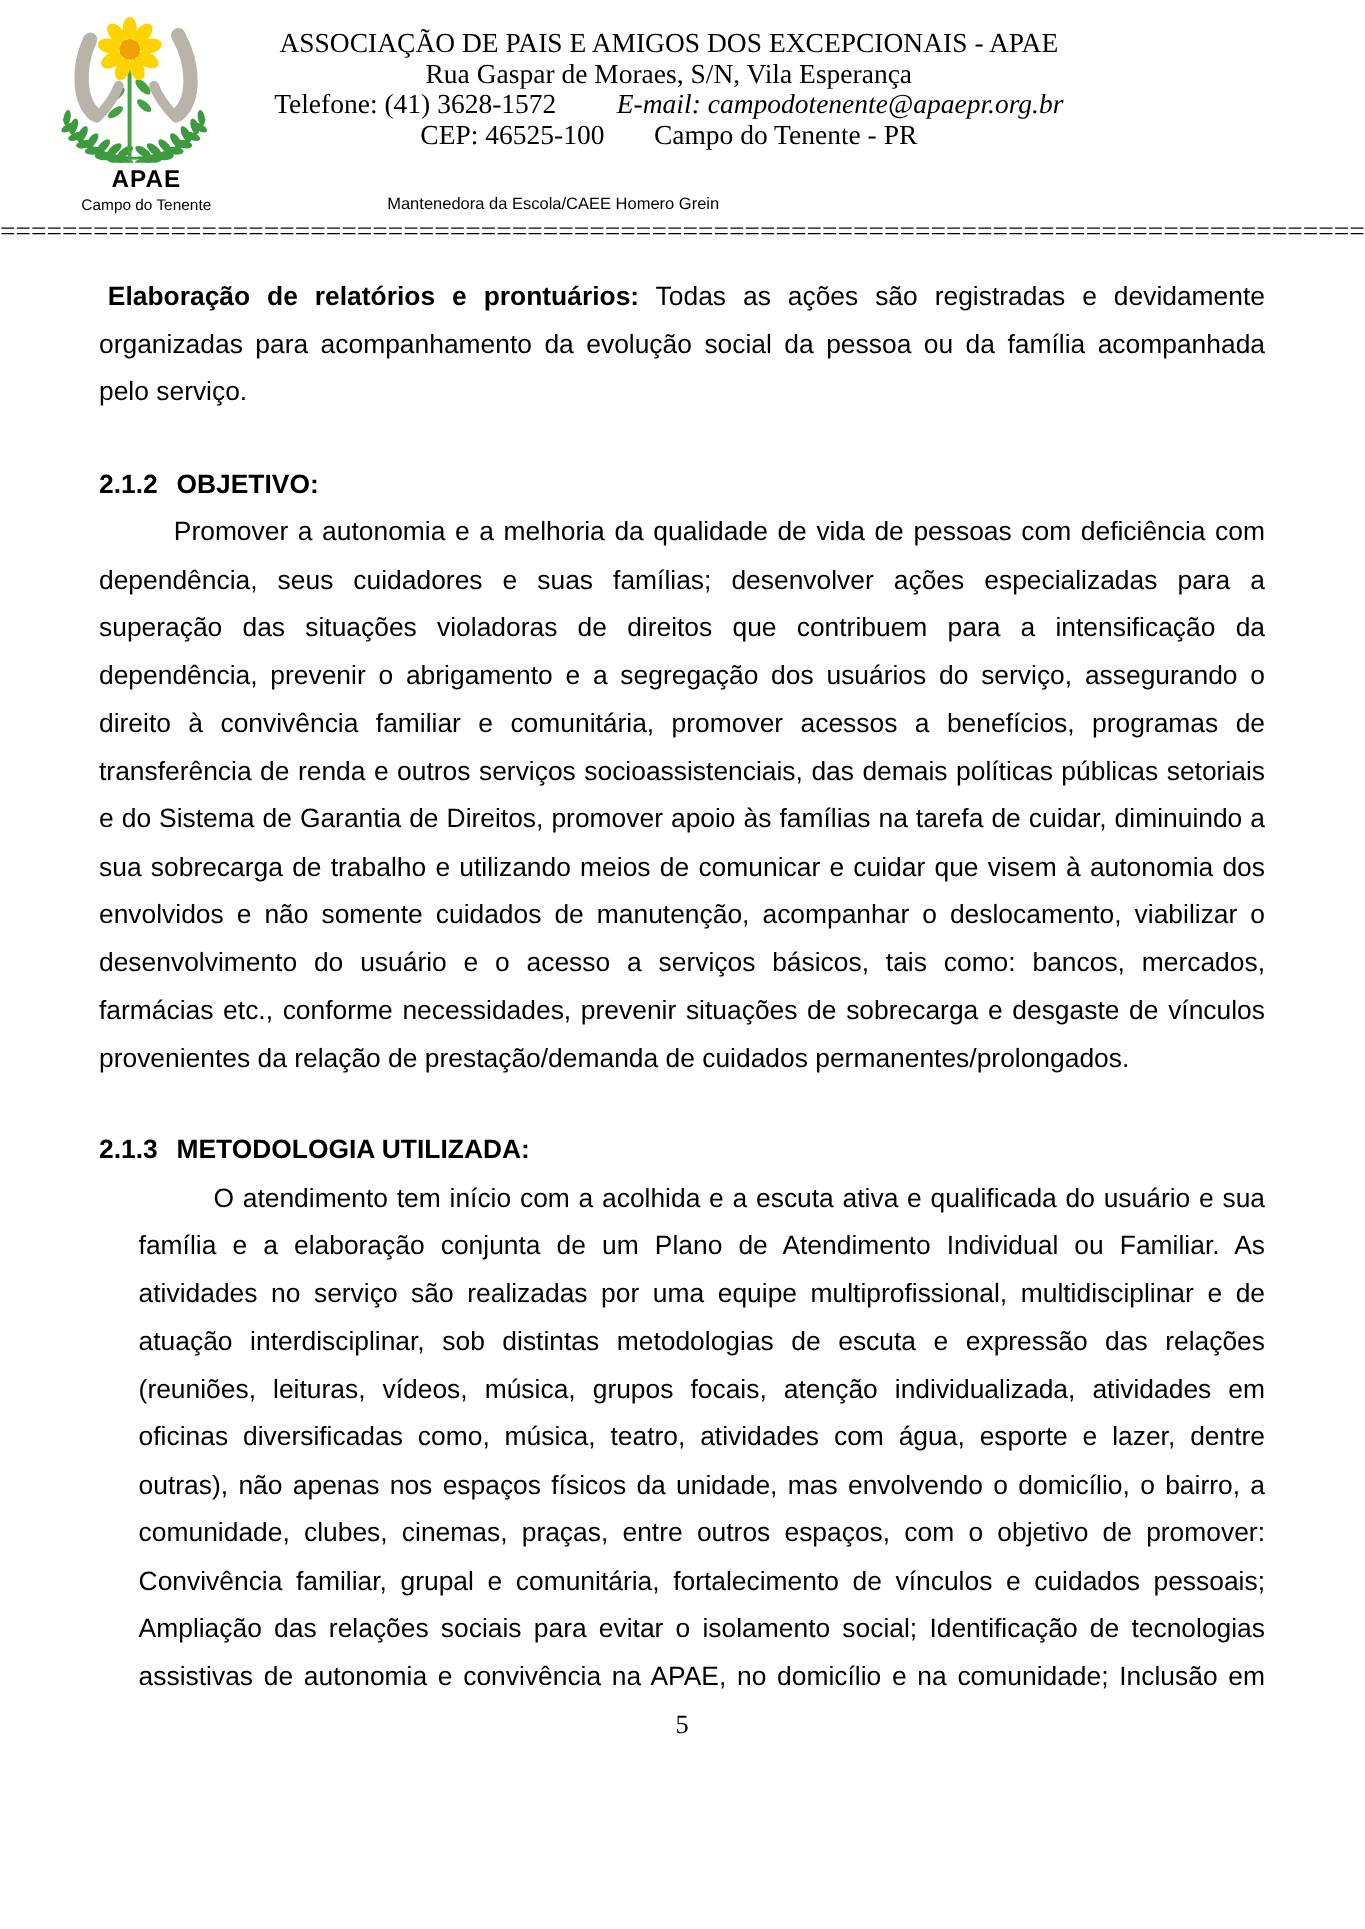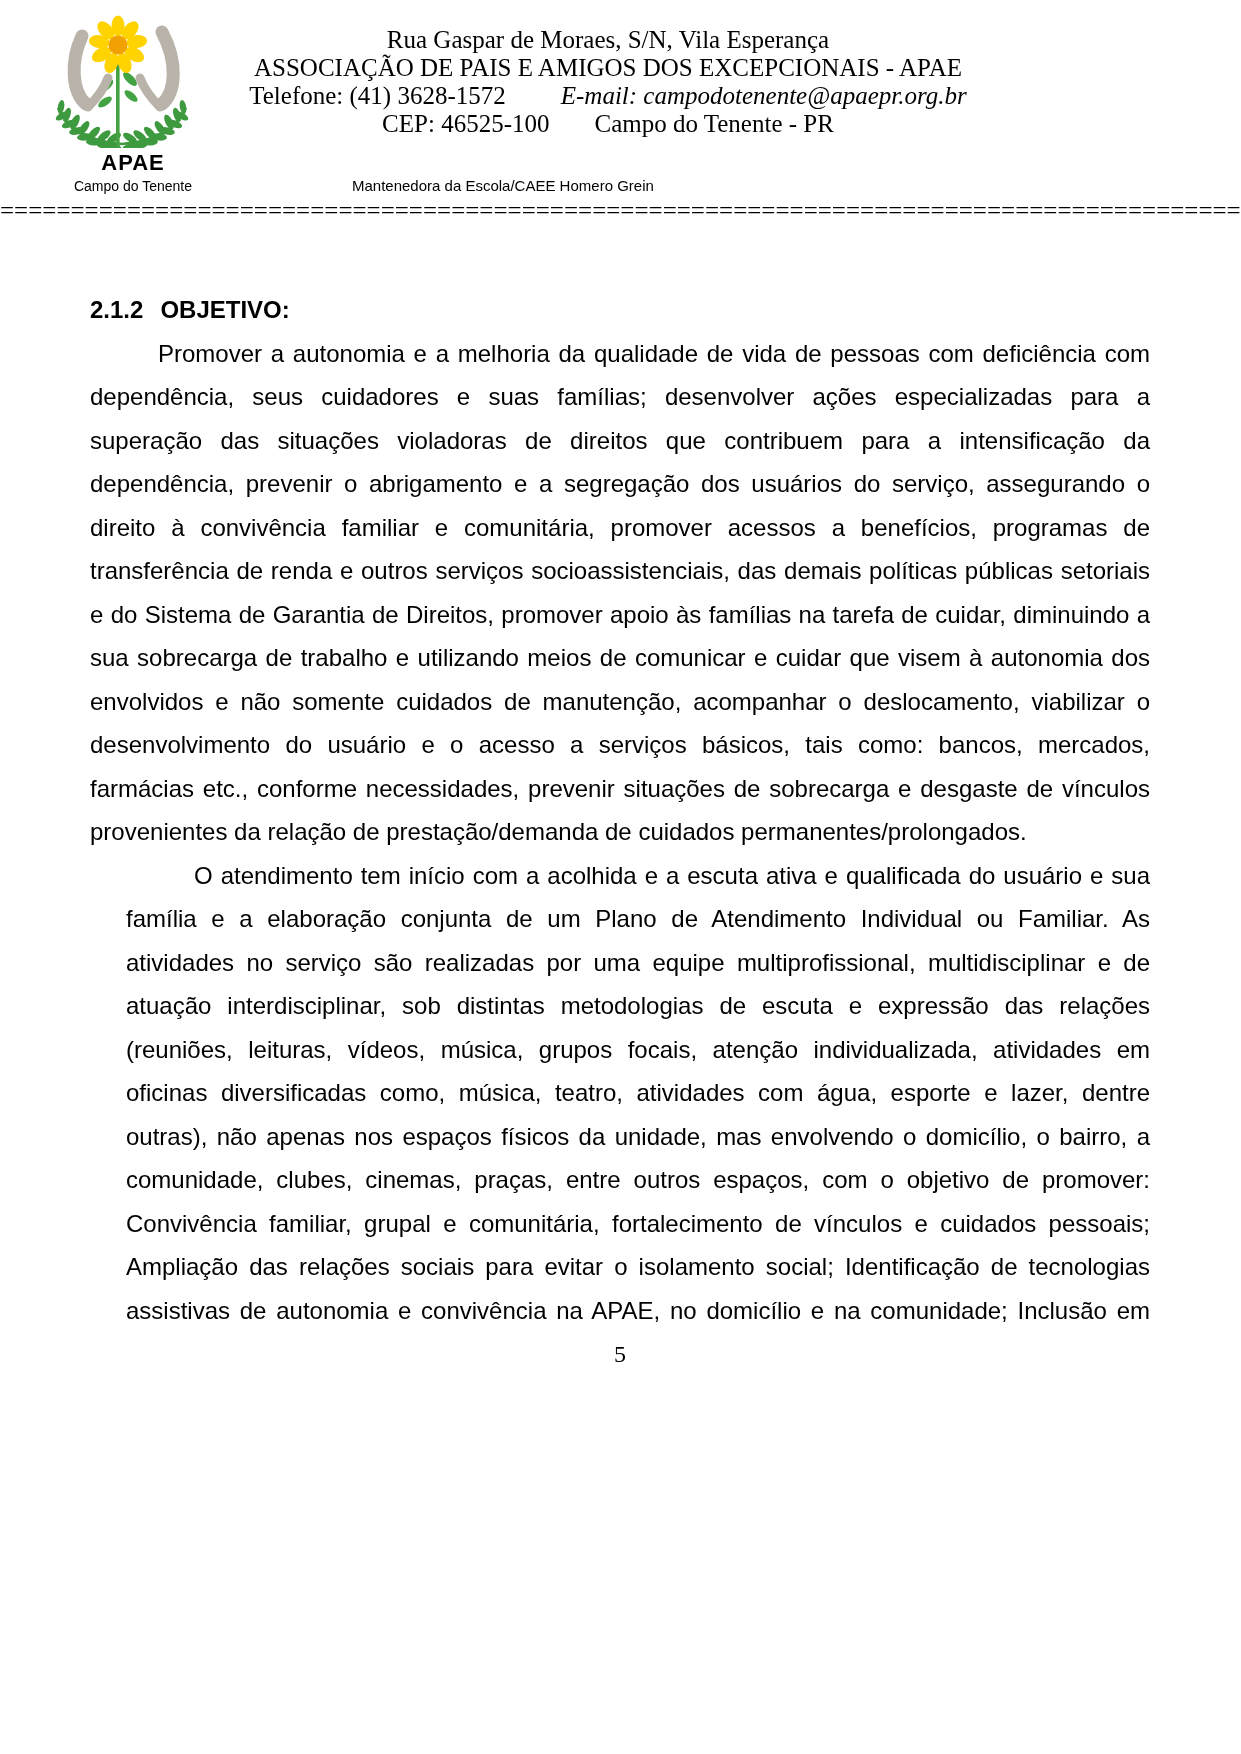--- a/index.html
+++ b/index.html
@@ -146,37 +146,39 @@
         <ellipse cx="68" cy="12" rx="6.5" ry="10.5" transform="rotate(280 68 31)"></ellipse>
         <ellipse cx="68" cy="12" rx="6.5" ry="10.5" transform="rotate(320 68 31)"></ellipse>
       </g>
       <circle cx="68" cy="31" r="9.5" fill="#F2A105"></circle>
     </svg>
     <div class="logo-acronym">APAE</div>
     <div class="logo-city">Campo do Tenente</div>
   </div>
 
   <div class="header-text">
+    <div>ASSOCIAÇÃO DE PAIS E AMIGOS DOS EXCEPCIONAIS - APAE</div>
     <div>Rua Gaspar de Moraes, S/N, Vila Esperança</div>
-    <div>ASSOCIAÇÃO DE PAIS E AMIGOS DOS EXCEPCIONAIS - APAE</div>
     <div>
       <span>Telefone: (41) 3628-1572</span><span class="gap55">E-mail: campodotenente@apaepr.org.br</span>
     </div>
     <div>
       <span>CEP: 46525-100</span><span class="gap45">Campo do Tenente - PR</span>
     </div>
   </div>
 
   <div class="maintainer">Mantenedora da Escola/CAEE Homero Grein</div>
 
   <div class="divider">====================================================================================================</div>
 
   <div class="content">
+    <p class="intro-par"><strong>Elaboração de relatórios e prontuários:</strong><span> Todas as ações são registradas e devidamente organizadas para acompanhamento da evolução social da pessoa ou da família acompanhada pelo serviço.</span></p>
 
     <h2 class="sec-heading"><span class="sec-num">2.1.2</span><span>OBJETIVO:</span></h2>
     <p class="body-par">Promover a autonomia e a melhoria da qualidade de vida de pessoas com deficiência com dependência, seus cuidadores e suas famílias; desenvolver ações especializadas para a superação das situações violadoras de direitos que contribuem para a intensificação da dependência, prevenir o abrigamento e a segregação dos usuários do serviço, assegurando o direito à convivência familiar e comunitária, promover acessos a benefícios, programas de transferência de renda e outros serviços socioassistenciais, das demais políticas públicas setoriais e do Sistema de Garantia de Direitos, promover apoio às famílias na tarefa de cuidar, diminuindo a sua sobrecarga de trabalho e utilizando meios de comunicar e cuidar que visem à autonomia dos envolvidos e não somente cuidados de manutenção, acompanhar o deslocamento, viabilizar o desenvolvimento do usuário e o acesso a serviços básicos, tais como: bancos, mercados, farmácias etc., conforme necessidades, prevenir situações de sobrecarga e desgaste de vínculos provenientes da relação de prestação/demanda de cuidados permanentes/prolongados.</p>
 
+    <h2 class="sec-heading"><span class="sec-num">2.1.3</span><span>METODOLOGIA UTILIZADA:</span></h2>
     <p class="body-par continued">O atendimento tem início com a acolhida e a escuta ativa e qualificada do usuário e sua família e a elaboração conjunta de um Plano de Atendimento Individual ou Familiar. As atividades no serviço são realizadas por uma equipe multiprofissional, multidisciplinar e de atuação interdisciplinar, sob distintas metodologias de escuta e expressão das relações (reuniões, leituras, vídeos, música, grupos focais, atenção individualizada, atividades em oficinas diversificadas como, música, teatro, atividades com água, esporte e lazer, dentre outras), não apenas nos espaços físicos da unidade, mas envolvendo o domicílio, o bairro, a comunidade, clubes, cinemas, praças, entre outros espaços, com o objetivo de promover: Convivência familiar, grupal e comunitária, fortalecimento de vínculos e cuidados pessoais; Ampliação das relações sociais para evitar o isolamento social; Identificação de tecnologias assistivas de autonomia e convivência na APAE, no domicílio e na comunidade; Inclusão em</p>
 
     <div class="page-number">5</div>
   </div>
 
 </div>
 
 </body></html>

